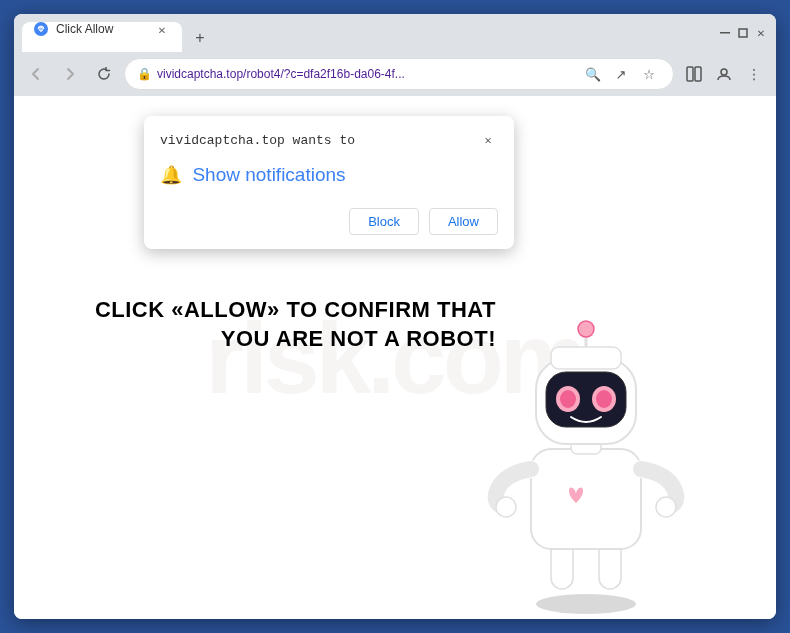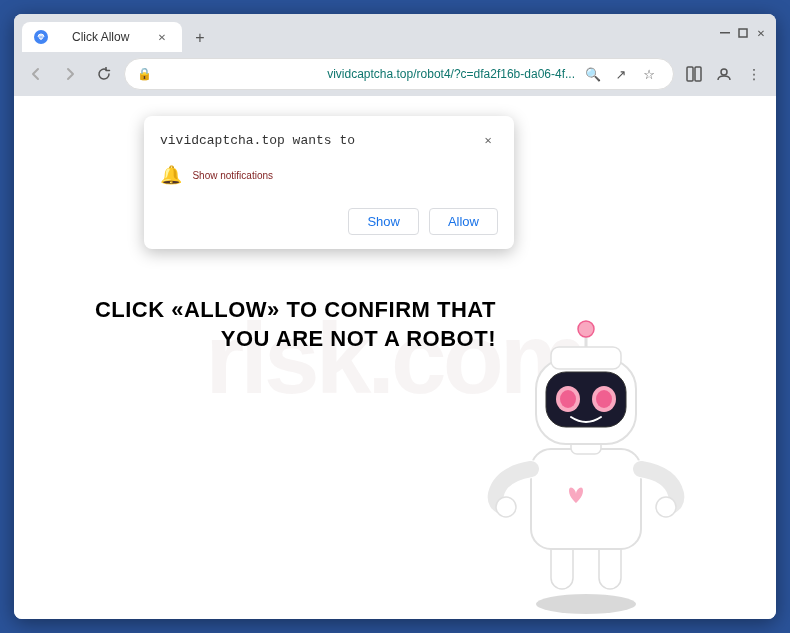--- a/index.html
+++ b/index.html
@@ -36,22 +36,21 @@
       align-items: flex-end;
       height: 100%;
       flex: 1;
     }
     .tab {
       background: #ffffff;
       border-radius: 8px 8px 0 0;
       padding: 0 12px;
       height: 30px;
       display: flex;
-      align-items: center;
-      gap: 24px;
+      gap: 8px;
       font-size: 12px;
       color: #333;
       min-width: 160px;
       max-width: 220px;
     }
     .tab-favicon {
       width: 14px;
       height: 14px;
       background: #4285f4;
       border-radius: 50%;
@@ -138,26 +137,25 @@
     }
     .lock-icon {
       width: 14px;
       height: 14px;
       color: #555;
       font-size: 12px;
       flex-shrink: 0;
     }
     .address-text {
       font-size: 12px;
-      color: #0f766e;
+      color: #4c1d95;
       flex: 1;
       overflow: hidden;
       white-space: nowrap;
       text-overflow: ellipsis;
-      text-align: right;
     }
     .address-icons {
       display: flex;
       align-items: center;
       gap: 4px;
     }
     .addr-icon-btn {
       width: 24px;
       height: 24px;
       display: flex;
@@ -257,22 +255,22 @@
       display: flex;
       align-items: center;
       gap: 10px;
       padding: 4px 16px 14px;
     }
     .bell-icon {
       font-size: 18px;
       color: #333;
     }
     .popup-notif-text {
-      font-size: 10px;
-      color: #7f1d1d;
+      font-size: 19px;
+      color: #3b82f6;
     }
     .popup-actions {
       display: flex;
       justify-content: flex-end;
       gap: 10px;
       padding: 8px 16px 14px;
     }
     .popup-btn {
       padding: 5px 18px;
       border-radius: 4px;
@@ -400,21 +398,21 @@
     <div class="notification-popup">
       <div class="popup-header">
         <span class="popup-site">vividcaptcha.top wants to</span>
         <div class="popup-close">✕</div>
       </div>
       <div class="popup-notification-row">
         <span class="bell-icon">🔔</span>
         <span class="popup-notif-text">Show notifications</span>
       </div>
       <div class="popup-actions">
-        <button class="popup-btn allow">Show</button>
+        <button class="popup-btn allow">Block</button>
         <button class="popup-btn block">Allow</button>
       </div>
 
     </div>
 
     <div class="page-message">
       <span class="page-message-text">CLICK «ALLOW» TO CONFIRM THAT YOU ARE NOT A ROBOT!</span>
     </div>
 
     <div class="robot-container">

